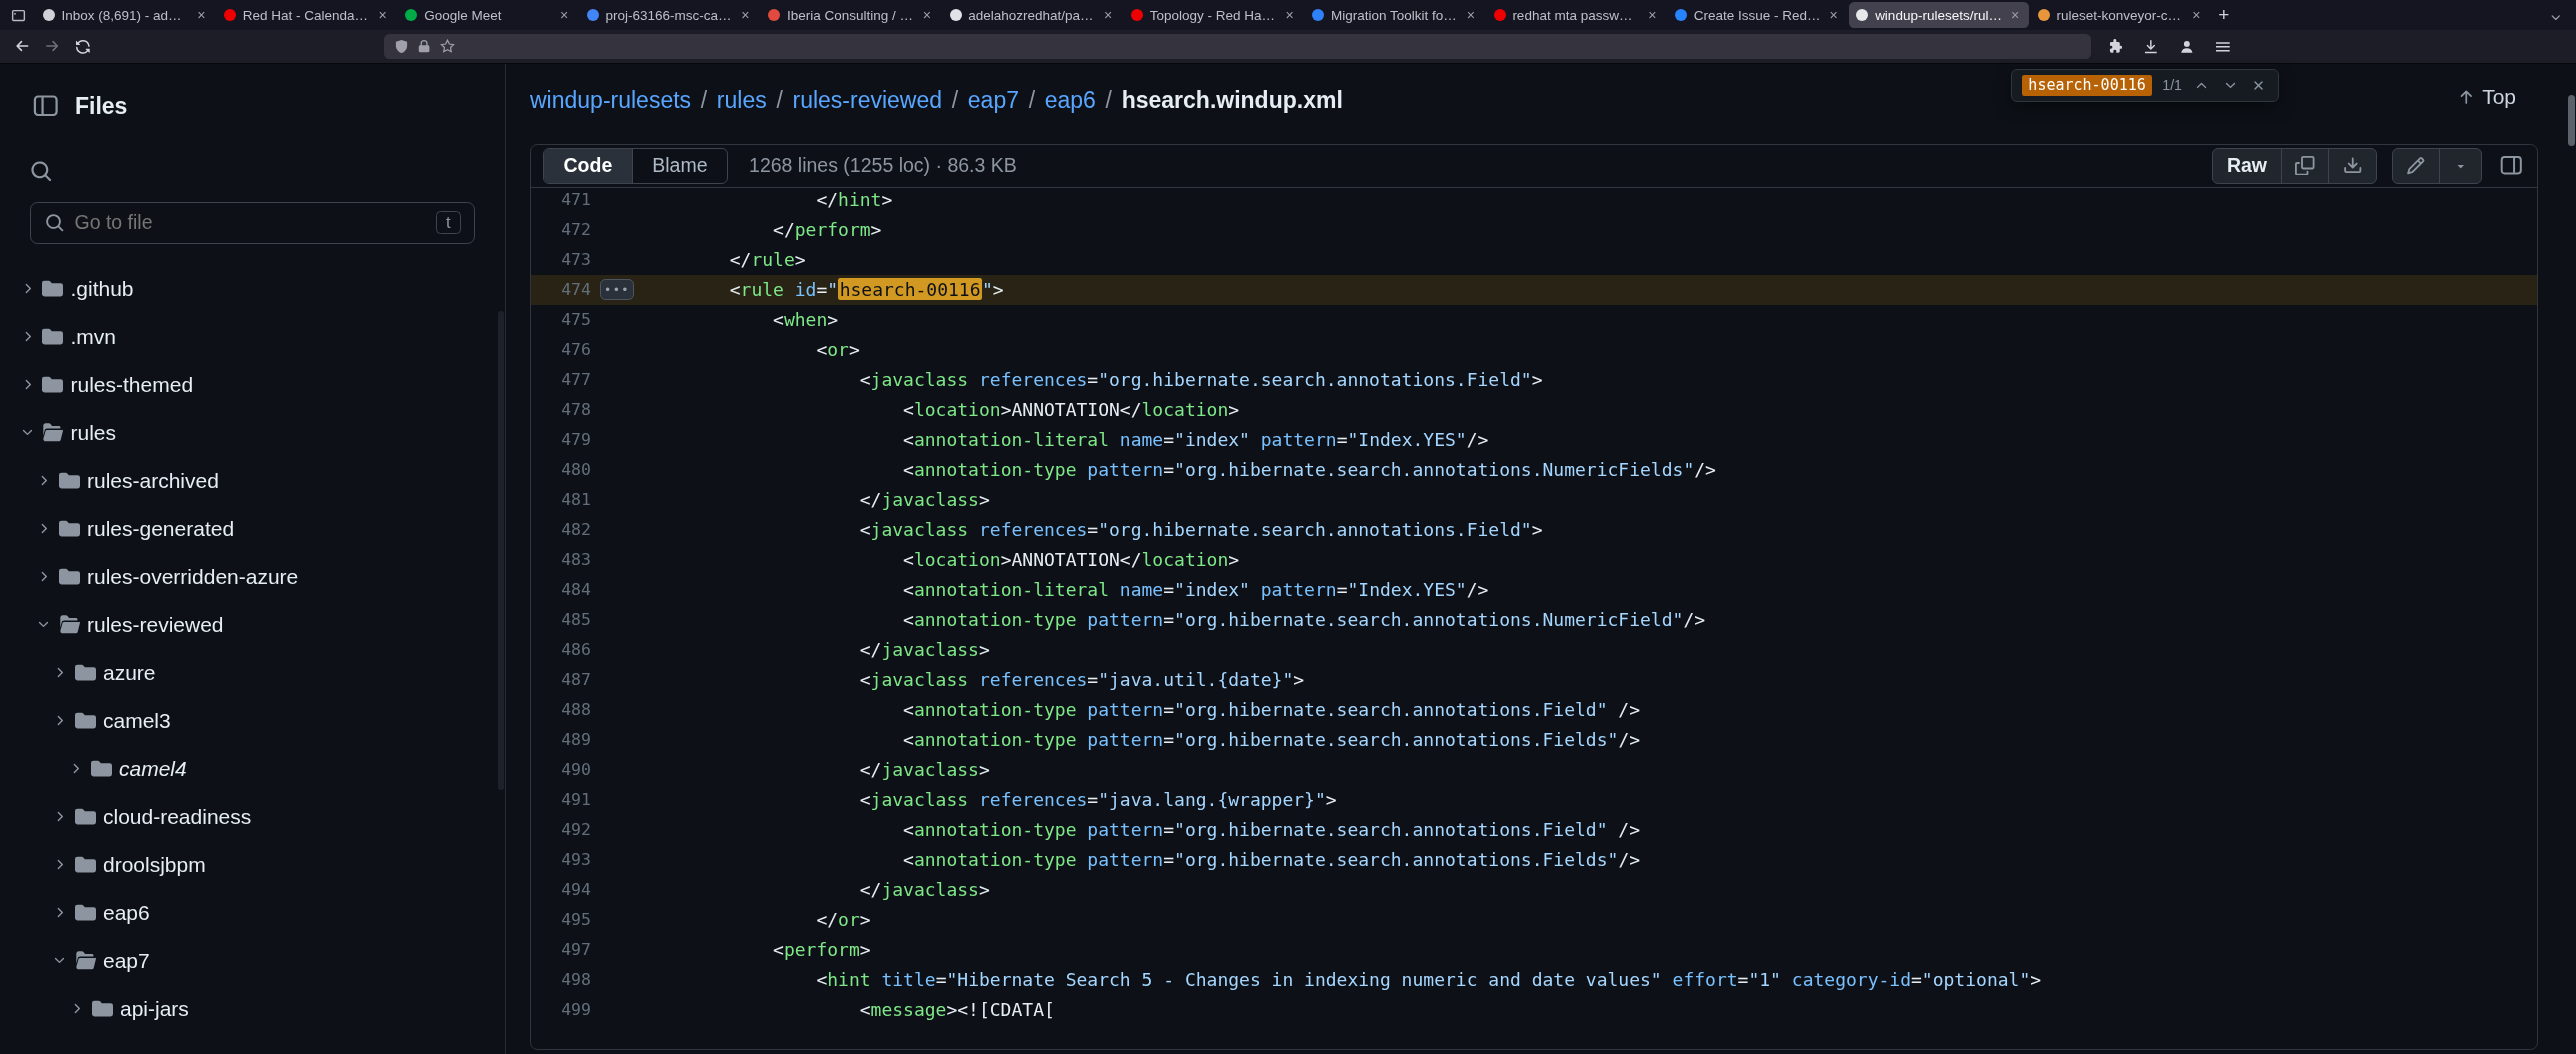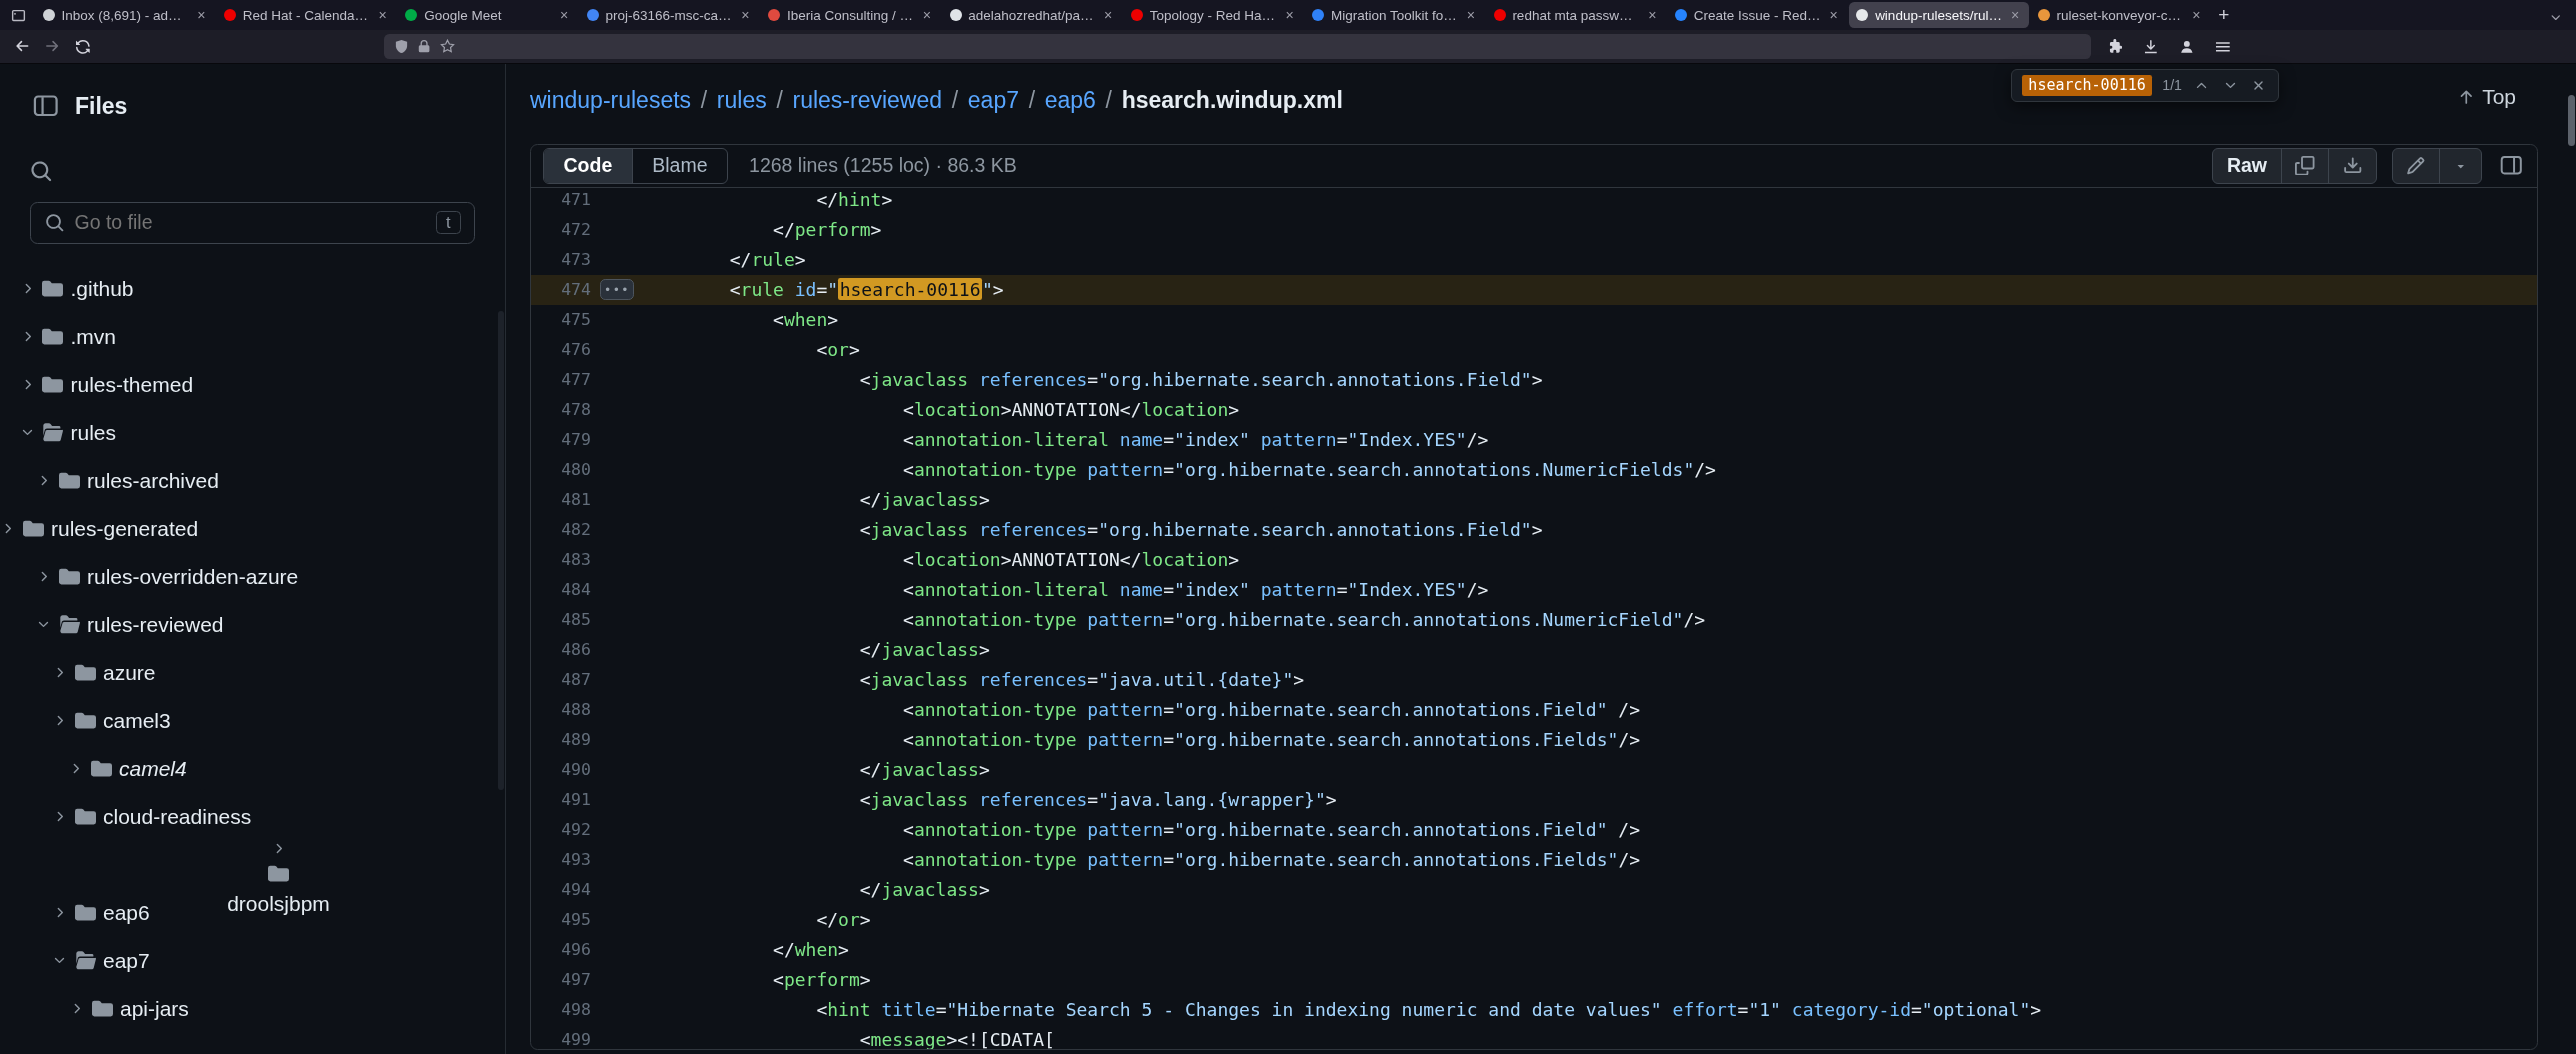--- a/index.html
+++ b/index.html
@@ -309,21 +309,21 @@
               <path d="M6.22 3.22a.75.75 0 0 1 1.06 0l4.25 4.25a.75.75 0 0 1 0 1.06l-4.25 4.25a.75.75 0 0 1-1.06-1.06L9.94 8 6.22 4.28a.75.75 0 0 1 0-1.06Z" fill="currentColor"></path>
             </svg>
           </span>
           <span class="tree-folder">
             <svg viewBox="0 0 16 16" width="21" height="21">
               <path d="M1.75 2A1.75 1.75 0 0 0 0 3.75v8.5C0 13.22.78 14 1.75 14h12.5A1.75 1.75 0 0 0 16 12.25v-6.5A1.75 1.75 0 0 0 14.25 4H7.5a.25.25 0 0 1-.2-.1l-.9-1.2A1.75 1.75 0 0 0 5 2Z" fill="currentColor"></path>
             </svg>
           </span>
           <span class="tree-label">rules-archived</span>
         </div>
-        <div class="tree-row" style="">
+        <div class="tree-row" style="padding-left: 36px;">
           <span class="tree-chevron">
             <svg viewBox="0 0 16 16" width="15" height="15">
               <path d="M6.22 3.22a.75.75 0 0 1 1.06 0l4.25 4.25a.75.75 0 0 1 0 1.06l-4.25 4.25a.75.75 0 0 1-1.06-1.06L9.94 8 6.22 4.28a.75.75 0 0 1 0-1.06Z" fill="currentColor"></path>
             </svg>
           </span>
           <span class="tree-folder">
             <svg viewBox="0 0 16 16" width="21" height="21">
               <path d="M1.75 2A1.75 1.75 0 0 0 0 3.75v8.5C0 13.22.78 14 1.75 14h12.5A1.75 1.75 0 0 0 16 12.25v-6.5A1.75 1.75 0 0 0 14.25 4H7.5a.25.25 0 0 1-.2-.1l-.9-1.2A1.75 1.75 0 0 0 5 2Z" fill="currentColor"></path>
             </svg>
           </span>
@@ -400,21 +400,21 @@
               <path d="M6.22 3.22a.75.75 0 0 1 1.06 0l4.25 4.25a.75.75 0 0 1 0 1.06l-4.25 4.25a.75.75 0 0 1-1.06-1.06L9.94 8 6.22 4.28a.75.75 0 0 1 0-1.06Z" fill="currentColor"></path>
             </svg>
           </span>
           <span class="tree-folder">
             <svg viewBox="0 0 16 16" width="21" height="21">
               <path d="M1.75 2A1.75 1.75 0 0 0 0 3.75v8.5C0 13.22.78 14 1.75 14h12.5A1.75 1.75 0 0 0 16 12.25v-6.5A1.75 1.75 0 0 0 14.25 4H7.5a.25.25 0 0 1-.2-.1l-.9-1.2A1.75 1.75 0 0 0 5 2Z" fill="currentColor"></path>
             </svg>
           </span>
           <span class="tree-label">cloud-readiness</span>
         </div>
-        <div class="tree-row" style="padding-left: 52px; flex-direction: column;">
+        <div class="tree-row" style="padding-left: 52px;">
           <span class="tree-chevron">
             <svg viewBox="0 0 16 16" width="15" height="15">
               <path d="M6.22 3.22a.75.75 0 0 1 1.06 0l4.25 4.25a.75.75 0 0 1 0 1.06l-4.25 4.25a.75.75 0 0 1-1.06-1.06L9.94 8 6.22 4.28a.75.75 0 0 1 0-1.06Z" fill="currentColor"></path>
             </svg>
           </span>
           <span class="tree-folder">
             <svg viewBox="0 0 16 16" width="21" height="21">
               <path d="M1.75 2A1.75 1.75 0 0 0 0 3.75v8.5C0 13.22.78 14 1.75 14h12.5A1.75 1.75 0 0 0 16 12.25v-6.5A1.75 1.75 0 0 0 14.25 4H7.5a.25.25 0 0 1-.2-.1l-.9-1.2A1.75 1.75 0 0 0 5 2Z" fill="currentColor"></path>
             </svg>
           </span>
@@ -566,21 +566,20 @@
             <div class="crow"><div class="ln">486</div><div class="ctext">                    &lt;/<span class="t-tag">javaclass</span>&gt;</div></div>
             <div class="crow"><div class="ln">487</div><div class="ctext">                    &lt;<span class="t-tag">javaclass</span> <span class="t-attr">references</span>=<span class="t-str">"java.util.{date}"</span>&gt;</div></div>
             <div class="crow"><div class="ln">488</div><div class="ctext">                        &lt;<span class="t-tag">annotation-type</span> <span class="t-attr">pattern</span>=<span class="t-str">"org.hibernate.search.annotations.Field"</span> /&gt;</div></div>
             <div class="crow"><div class="ln">489</div><div class="ctext">                        &lt;<span class="t-tag">annotation-type</span> <span class="t-attr">pattern</span>=<span class="t-str">"org.hibernate.search.annotations.Fields"</span>/&gt;</div></div>
             <div class="crow"><div class="ln">490</div><div class="ctext">                    &lt;/<span class="t-tag">javaclass</span>&gt;</div></div>
             <div class="crow"><div class="ln">491</div><div class="ctext">                    &lt;<span class="t-tag">javaclass</span> <span class="t-attr">references</span>=<span class="t-str">"java.lang.{wrapper}"</span>&gt;</div></div>
             <div class="crow"><div class="ln">492</div><div class="ctext">                        &lt;<span class="t-tag">annotation-type</span> <span class="t-attr">pattern</span>=<span class="t-str">"org.hibernate.search.annotations.Field"</span> /&gt;</div></div>
             <div class="crow"><div class="ln">493</div><div class="ctext">                        &lt;<span class="t-tag">annotation-type</span> <span class="t-attr">pattern</span>=<span class="t-str">"org.hibernate.search.annotations.Fields"</span>/&gt;</div></div>
             <div class="crow"><div class="ln">494</div><div class="ctext">                    &lt;/<span class="t-tag">javaclass</span>&gt;</div></div>
             <div class="crow"><div class="ln">495</div><div class="ctext">                &lt;/<span class="t-tag">or</span>&gt;</div></div>
-            <div class="crow"><div class="ln">496</div><div class="ctext">            &lt;/<span class="t-tag">when</span>&gt;</div></div>
             <div class="crow"><div class="ln">497</div><div class="ctext">            &lt;<span class="t-tag">perform</span>&gt;</div></div>
             <div class="crow"><div class="ln">498</div><div class="ctext">                &lt;<span class="t-tag">hint</span> <span class="t-attr">title</span>=<span class="t-str">"Hibernate Search 5 - Changes in indexing numeric and date values"</span> <span class="t-attr">effort</span>=<span class="t-str">"1"</span> <span class="t-attr">category-id</span>=<span class="t-str">"optional"</span>&gt;</div></div>
             <div class="crow"><div class="ln">499</div><div class="ctext">                    &lt;<span class="t-tag">message</span>&gt;&lt;![CDATA[</div></div>
           </div>
       </div>
     </div>
   </main>
 
   <div class="page-scroll">
     <div class="page-thumb"></div>

